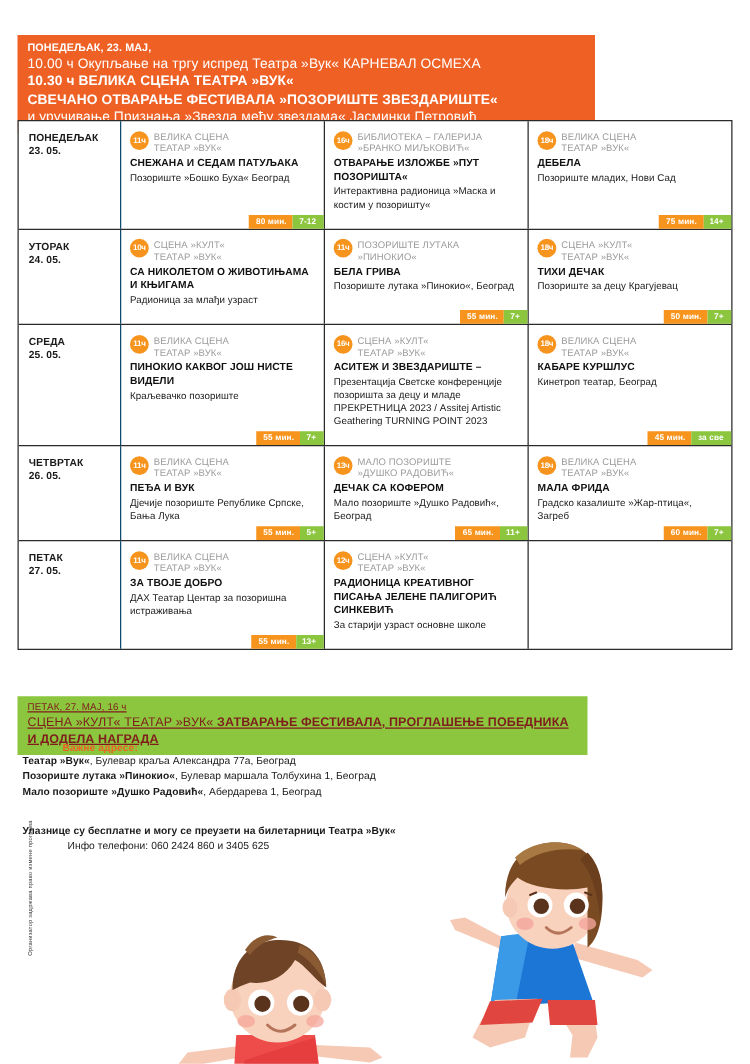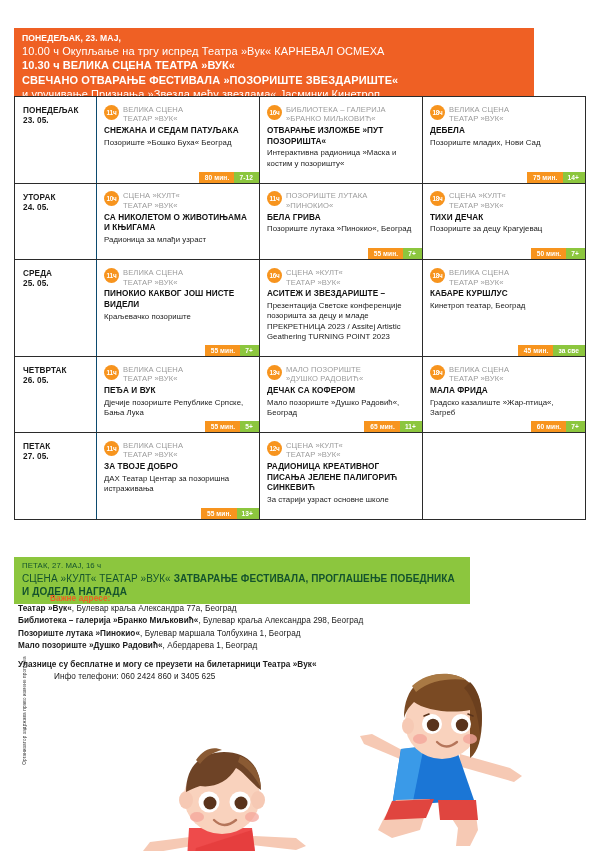--- a/index.html
+++ b/index.html
@@ -20,21 +20,21 @@
     width:140px;
     transform:rotate(-90deg);
     transform-origin:center center;
     font-size:4.6px;letter-spacing:.18px;
     color:#3a3a3a;white-space:nowrap;
     text-align:center;
   }
 
   
   .banner{
-    position:absolute;left:14px;top:28px;width:520px;
+    position:absolute;left:14px;top:28px;width:462px;
     background:#ef6024;color:#ffffff;
     padding:5px 8px 6px 8px;
     box-sizing:border-box;
     line-height:1.30;
   }
   .banner .l{display:block;font-size:11px;letter-spacing:.1px;}
   .banner .b{font-weight:bold;}
   .banner .l1{font-weight:bold;font-size:8.6px;}
 
   
@@ -89,22 +89,22 @@
     padding:2px 5px 2px 6px;letter-spacing:.1px;white-space:nowrap;
   }
   .tag-age{
     background:#8cc63e;color:#fff;font-size:6.6px;font-weight:bold;
     padding:2px 6px 2px 5px;letter-spacing:.1px;white-space:nowrap;
   }
 
   
   .greenbar{
     position:absolute;left:14px;top:557px;width:456px;
-    background:#8cc63e;color:#14532d;
-    padding:4px 8px 5px 8px;box-sizing:border-box;line-height:1.35;
+    background:#8cc63e;color:#7f1d1d;
+    padding:4px 8px 5px 8px;box-sizing:border-box;line-height:1.35;text-decoration:underline;
   }
   .greenbar .g1{font-size:7.8px;letter-spacing:.1px;}
   .greenbar .g2{font-size:10px;letter-spacing:.1px;}
   .greenbar .g2 b{font-weight:bold;}
 
   
   .addresses{position:absolute;left:18px;top:594px;width:520px;}
   .addr-title{color:#ef6024;font-size:8.2px;font-weight:bold;margin-bottom:0;letter-spacing:.1px;padding-left:32px;}
   .addr-line{font-size:8.2px;line-height:1.50;letter-spacing:.05px;}
   .addr-line b{font-weight:bold;}
@@ -121,21 +121,21 @@
 
 <div class="page">
 
   <div class="vcredit">Организатор задржава право измене програма</div>
 
   <div class="banner">
     <span class="l l1">ПОНЕДЕЉАК, 23. МАЈ,</span>
     <span class="l">10.00 ч Окупљање на тргу испред Театра »Вук« КАРНЕВАЛ ОСМЕХА</span>
     <span class="l b">10.30 ч ВЕЛИКА СЦЕНА ТЕАТРА »ВУК«</span>
     <span class="l b">СВЕЧАНО ОТВАРАЊЕ ФЕСТИВАЛА »ПОЗОРИШТЕ ЗВЕЗДАРИШТЕ«</span>
-    <span class="l">и уручивање Признања »Звезда међу звездама« Јасминки Кинетроп</span>
+    <span class="l">и уручивање Признања »Звезда међу звездама« Јасминки Петровић</span>
   </div>
 
   <div class="table" id="schedule-table">
       <div class="row">
         <div class="daycell">
           <div class="dname">ПОНЕДЕЉАК</div>
           <div class="ddate">23. 05.</div>
         </div>
         <div class="evwrap">
           <div class="event">
@@ -329,21 +329,20 @@
 
   <div class="greenbar">
     <div class="g1">ПЕТАК, 27. МАЈ, 16 ч</div>
     <div class="g2"><span>СЦЕНА »КУЛТ« ТЕАТАР »ВУК« </span><b>ЗАТВАРАЊЕ ФЕСТИВАЛА, ПРОГЛАШЕЊЕ ПОБЕДНИКА И ДОДЕЛА НАГРАДА</b></div>
   </div>
 
   <div class="addresses">
     <div class="addr-title">Важне адресе:</div>
     <div id="addr-list">
         <div class="addr-line"><b>Театар »Вук«</b><span>, Булевар краља Александра 77а, Београд</span></div>
-        <div class="addr-line"><b>Библиотека – галерија »Бранко Миљковић«</b><span>, Булевар краља Александра 298, Београд</span></div>
         <div class="addr-line"><b>Позориште лутака »Пинокио«</b><span>, Булевар маршала Толбухина 1, Београд</span></div>
         <div class="addr-line"><b>Мало позориште »Душко Радовић«</b><span>, Абердарева 1, Београд</span></div>
       </div>
   </div>
 
   <div class="tickets">
     <div class="t1">Улазнице су бесплатне и могу се преузети на билетарници Театра »Вук«</div>
     <div class="t2">Инфо телефони: 060 2424 860 и 3405 625</div>
   </div>
 

